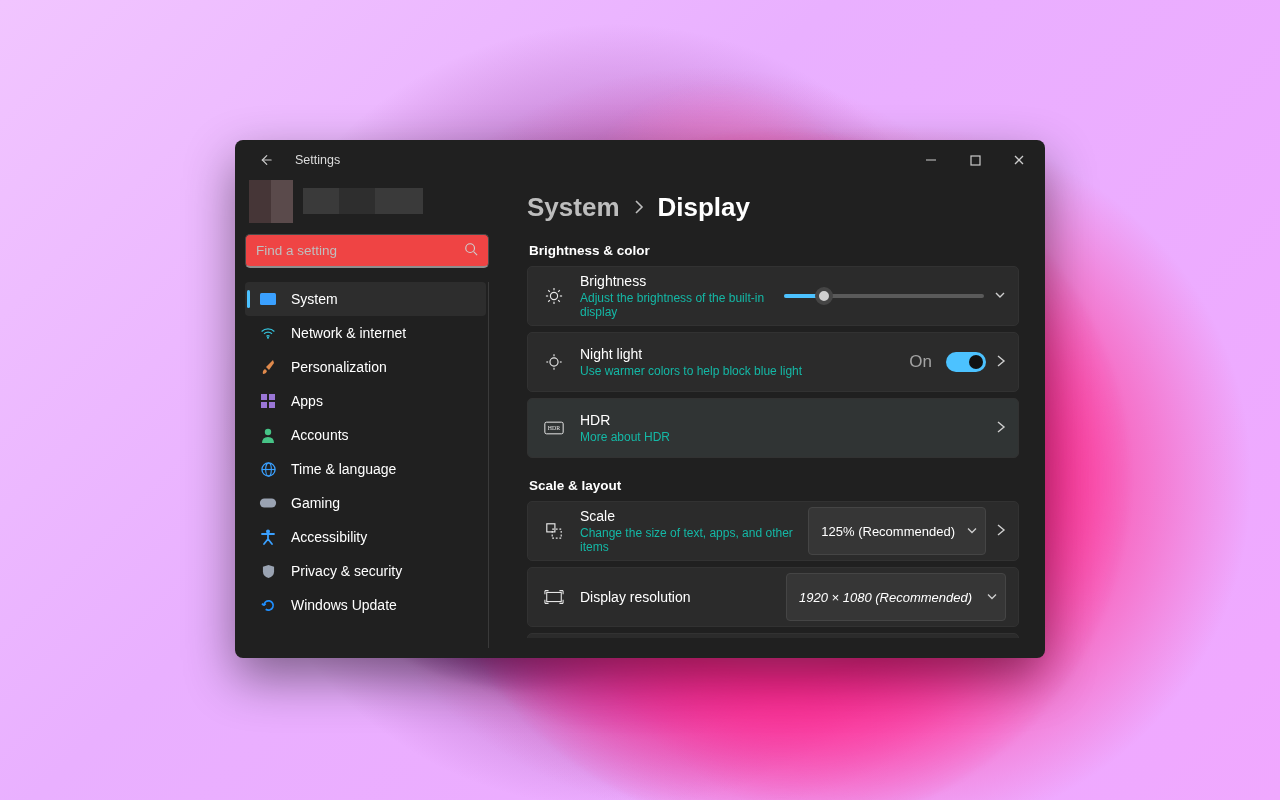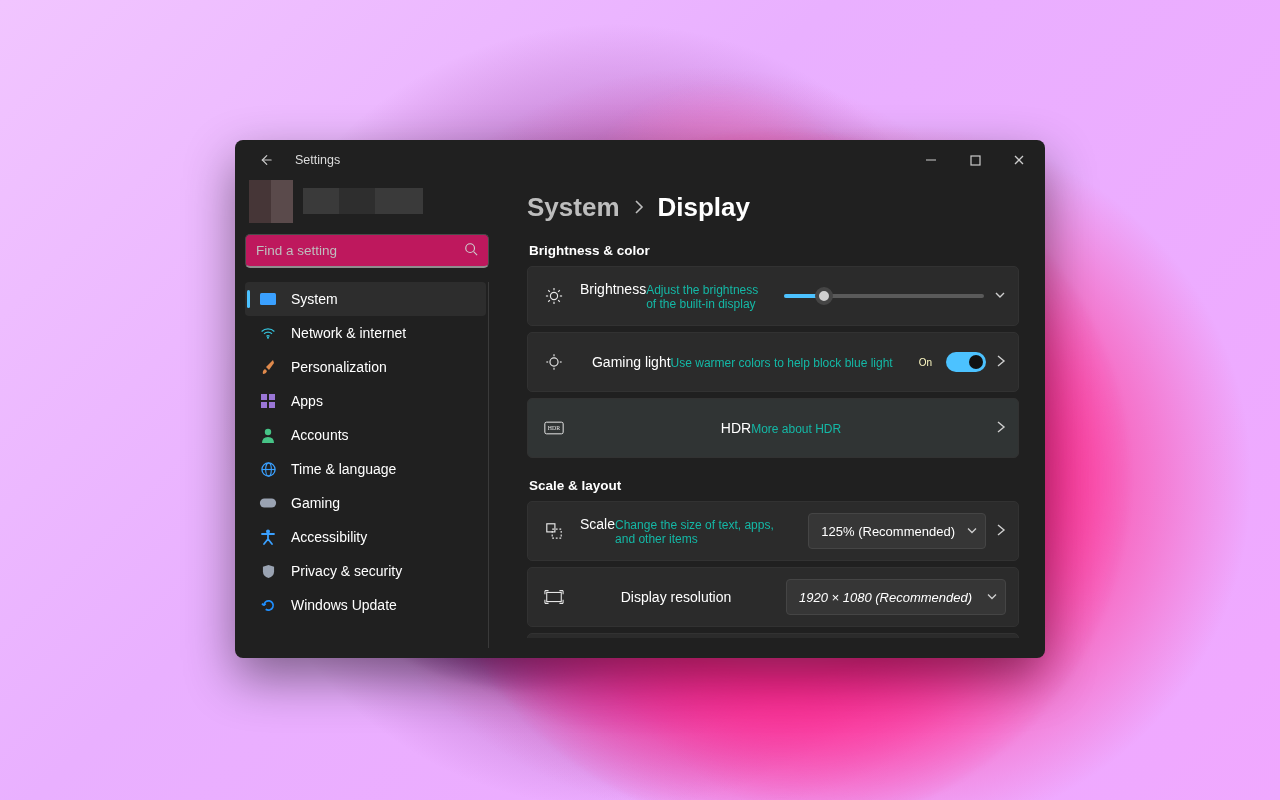--- a/index.html
+++ b/index.html
@@ -39,21 +39,21 @@
 
   
   .sidebar { width:264px; padding:0 10px 10px 10px; display:flex; flex-direction:column; overflow:hidden;}
   .profile { height:50px; margin: -4px 0 8px 0; display:flex; align-items:center; gap:10px; padding-left:4px;}
   .profile .avatar { width:44px; height:44px; background:
     linear-gradient(90deg,#463637 0 50%, #5a4a4b 50% 100%); }
   .profile .name { width:120px; height:26px; background:
     linear-gradient(90deg,#3a3a3a 0 30%, #2e2e2e 30% 60%, #3a3a3a 60% 100%);}
   .search {
     height:34px; border:1px solid #4a4a4a; border-bottom:2px solid #8e8e8e; border-radius:5px;
-    background:#be185d; display:flex; align-items:center; padding:0 10px; color:#bbb; font-size:13.5px;
+    background:#ef4444; display:flex; align-items:center; padding:0 10px; color:#bbb; font-size:13.5px;
     margin-bottom:14px;
   }
   .search input { flex:1; background:transparent; border:none; outline:none; color:#fff; font-size:13.5px;}
   .search input::placeholder{color:#bfbfbf;}
   .nav { flex:1; border-right:1px solid #3a3a3a; padding-right:2px; overflow:hidden;}
   .nav-item {
     height:34px; border-radius:4px; display:flex; align-items:center; gap:14px;
     padding:0 8px 0 14px; font-size:14px; color:#fff; margin:0 0 0 0;
   }
   .nav-item.active { background:#2d2d2d; position:relative;}
@@ -74,42 +74,42 @@
 
   .group-label { font-size:13.5px; font-weight:600; color:#fff; margin:6px 0 8px 2px;}
   .group { display:flex; flex-direction:column; gap:6px; margin-bottom:20px;}
 
   .card {
     background:#2b2b2b; border:1px solid #323232; border-radius:5px; min-height:60px;
     display:flex; align-items:center; padding:0 12px 0 14px; gap:14px;
   }
   .card.highlight { background:#303434; }
   .card .lead { width:24px; display:flex; justify-content:center; color:#e6e6e6;}
-  .card .txt { flex:1; display:flex; flex-direction:row; justify-content:center; min-width:0;}
+  .card .txt { flex:1; display:flex; flex-direction:column; justify-content:center; min-width:0;}
   .card .title { font-size:14px; color:#fff;}
   .card .sub { font-size:12px; color:#14b8a6; margin-top:2px;}
   .card .tail { display:flex; align-items:center; gap:10px;}
   .chev { color:#cfcfcf; }
 
   .select {
-    height:36px; background:#363636; border:1px solid #454545; border-radius:4px;
+    height:48px; background:#363636; border:1px solid #454545; border-radius:4px;
     color:#fff; font-size:13px; padding:0 30px 0 12px; display:flex; align-items:center; position:relative;text-align:center;
   }
   .select .dd { position:absolute; right:8px; top:50%; transform:translateY(-50%); color:#cfcfcf;}
 
   
   .slider { position:relative; width:200px; height:20px; display:flex; align-items:center; }
   .track { position:absolute; left:0; right:0; height:4px; background:#5a5a5a; border-radius:2px; }
   .track-fill{ position:absolute; left:0; height:4px; background:#4cc2ff; border-radius:2px; }
   .thumb { position:absolute; width:18px; height:18px; background:#d0d0d0; border:4px solid #454545; border-radius:50%; transform:translateX(-50%); }
 
   
   .toggle { width:40px; height:20px; background:#4cc2ff; border-radius:20px; position:relative;}
   .toggle .knob { position:absolute; right:3px; top:3px; width:14px; height:14px; border-radius:50%; background:#111;}
-  .toggle-label { font-size:10px; color:#fef9c3; margin-right:4px;}
+  .toggle-label { font-size:17px; color:#a3a3a3; margin-right:4px;}
 
   svg { overflow:visible; }
 </style>
 </head>
 <body>
 
 <div class="desktop">
   <div class="bloom b4"></div>
   <div class="bloom b3"></div>
   <div class="bloom b2"></div>
@@ -307,21 +307,21 @@
                     <circle cx="10" cy="10" r="4.5" stroke="#e6e6e6" stroke-width="1.3" fill="none"></circle>
                     <g stroke="#e6e6e6" stroke-width="1.3">
                       <line x1="10" y1="1.5" x2="10" y2="3.5"></line>
                       <line x1="10" y1="16.5" x2="10" y2="18.5"></line>
                       <line x1="1.5" y1="10" x2="3.5" y2="10"></line>
                       <line x1="16.5" y1="10" x2="18.5" y2="10"></line>
                     </g>
                   </svg>
               </div>
               <div class="txt">
-                <span class="title">Gaming light</span>
+                <span class="title">Night light</span>
                 <span class="sub">Use warmer colors to help block blue light</span>
               </div>
               <div class="tail">
                 <span class="toggle-label">On</span>
                 <div class="toggle">
                     <div class="knob"></div>
                   </div>
                 <span class="chev">
                   <svg width="10" height="12">
                       <path d="M2 1 L8 6 L2 11" stroke="#cfcfcf" stroke-width="1.4" fill="none"></path>

